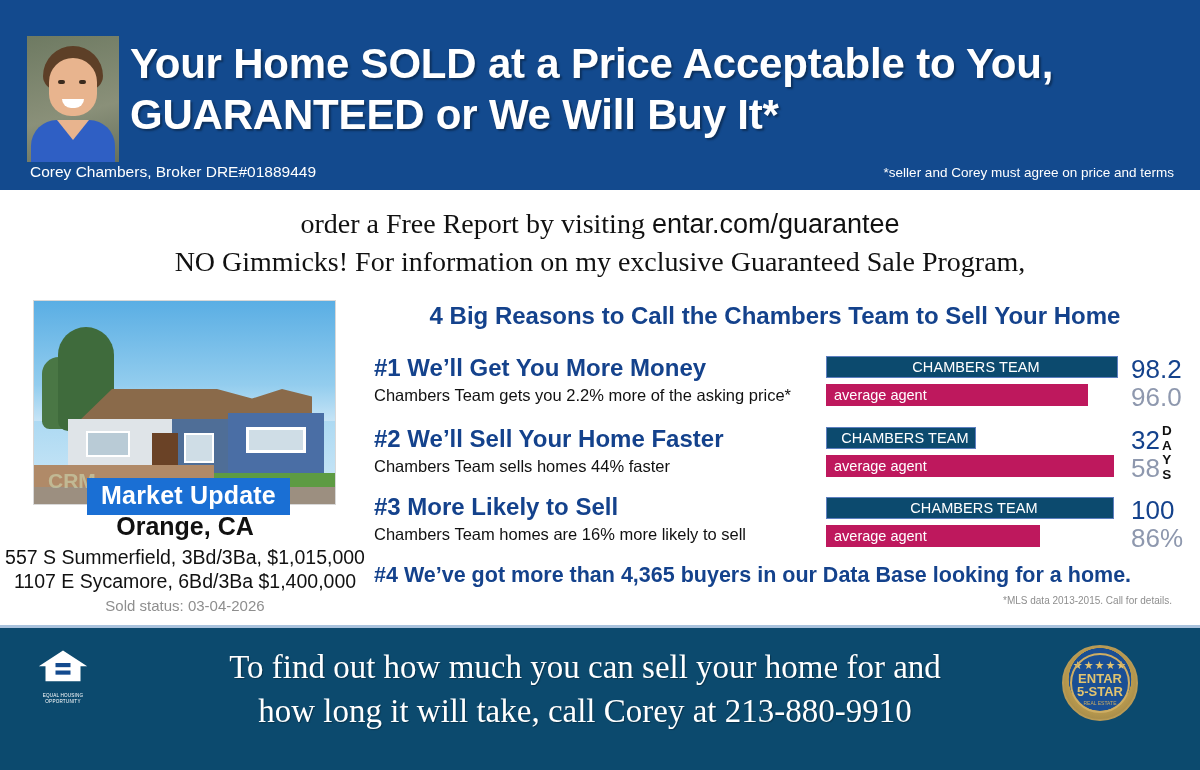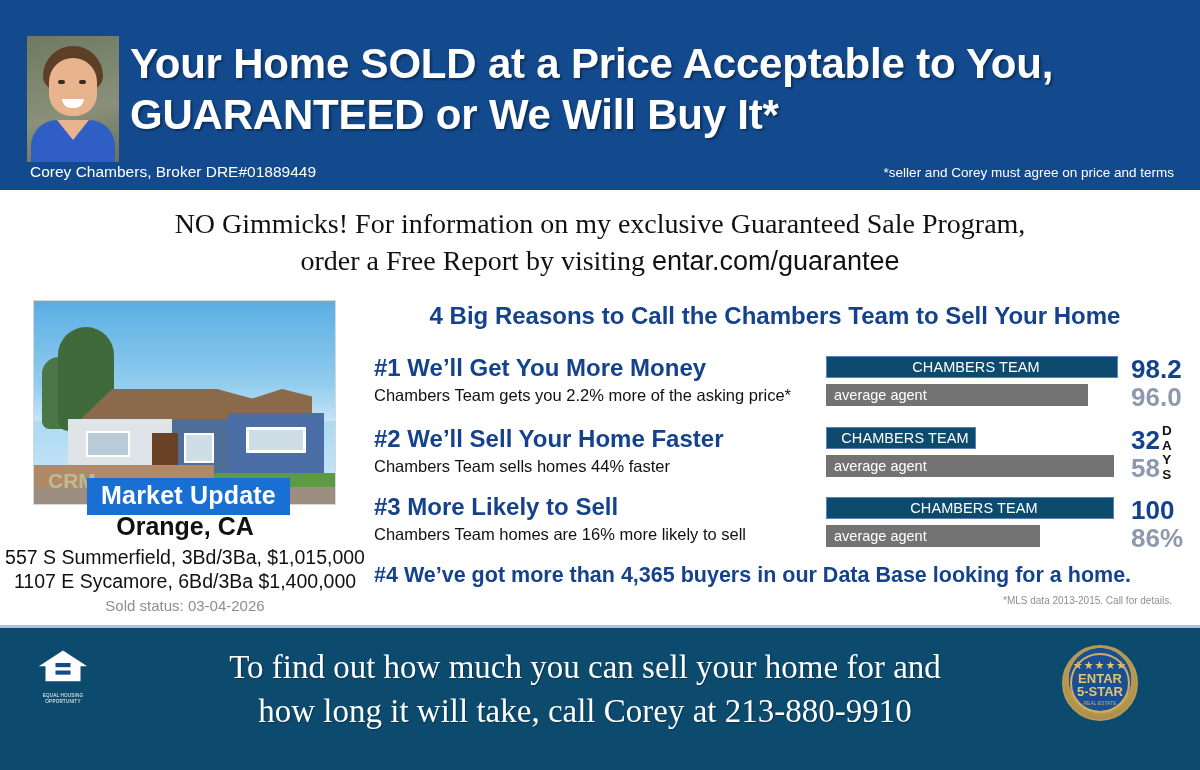--- a/index.html
+++ b/index.html
@@ -143,28 +143,28 @@
   .chart { position: absolute; }
   .c1 { left: 826px; top: 356px; }
   .c2 { left: 826px; top: 427px; }
   .c3 { left: 826px; top: 497px; }
   .bar-row { position: relative; height: 22px; margin-bottom: 6px; }
   .bar {
     position: absolute; left: 0; top: 0; height: 22px;
     display: flex; align-items: center;
   }
   .bar.blue  { background: #0c4a6e; border: 1px solid #5d7fc0; justify-content: center; }
-  .bar.gray  { background: #737373; }
+  .bar.gray  { background: #be185d; }
   .bar-label {
     color: #ffffff; font-size: 14.5px; padding-left: 8px; white-space: nowrap;
   }
   .bar.blue .bar-label { font-weight: normal; letter-spacing: 0.1px; }
   .bar.gray .bar-label { color: #ffffff; }
   .bar-value {
-    position: absolute; top: -2px; font-size: 26px; font-weight: bold;
+    position: absolute; top: -2px; font-size: 26px; font-weight: normal;
     white-space: nowrap;
   }
   .bar-value.blue { color: #14428c; }
   .bar-value.gray { color: #8e98ae; }
   .days-label {
     position: absolute; left: 1162px; top: 424px;
     display: flex; flex-direction: column; align-items: center;
     color: #111111; font-size: 13.5px; font-weight: bold; line-height: 1.08;
   }
 
@@ -219,24 +219,24 @@
     </div>
     <div class="headline">
       <div>Your Home SOLD at a Price Acceptable to You,</div>
       <div>GUARANTEED or We Will Buy It*</div>
     </div>
     <div class="byline">Corey Chambers, Broker  DRE#01889449</div>
     <div class="disclaimer-top">*seller and Corey must agree on price and terms</div>
   </div>
 
   <div class="subhead">
-    <div>NO Gimmicks! For information on my exclusive Guaranteed Sale Program,</div>
     <div>
       <span>order a Free Report by visiting </span><span class="url">entar.com/guarantee</span>
     </div>
+    <div>NO Gimmicks! For information on my exclusive Guaranteed Sale Program,</div>
   </div>
 
   <div class="property-photo">
     <div class="ph-sky"></div>
     <div class="ph-tree2"></div>
       <div class="ph-tree"></div>
     <div class="ph-roof"></div>
     <div class="ph-house-l"></div>
       <div class="ph-house-m"></div>
       <div class="ph-house-r"></div>

